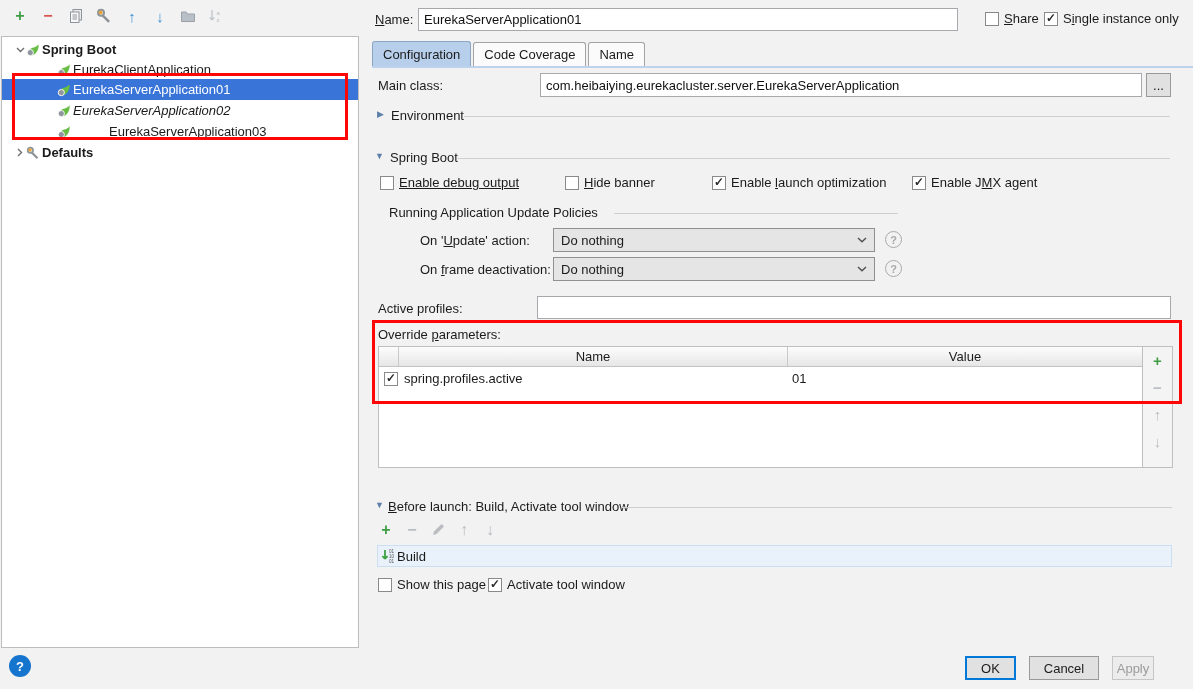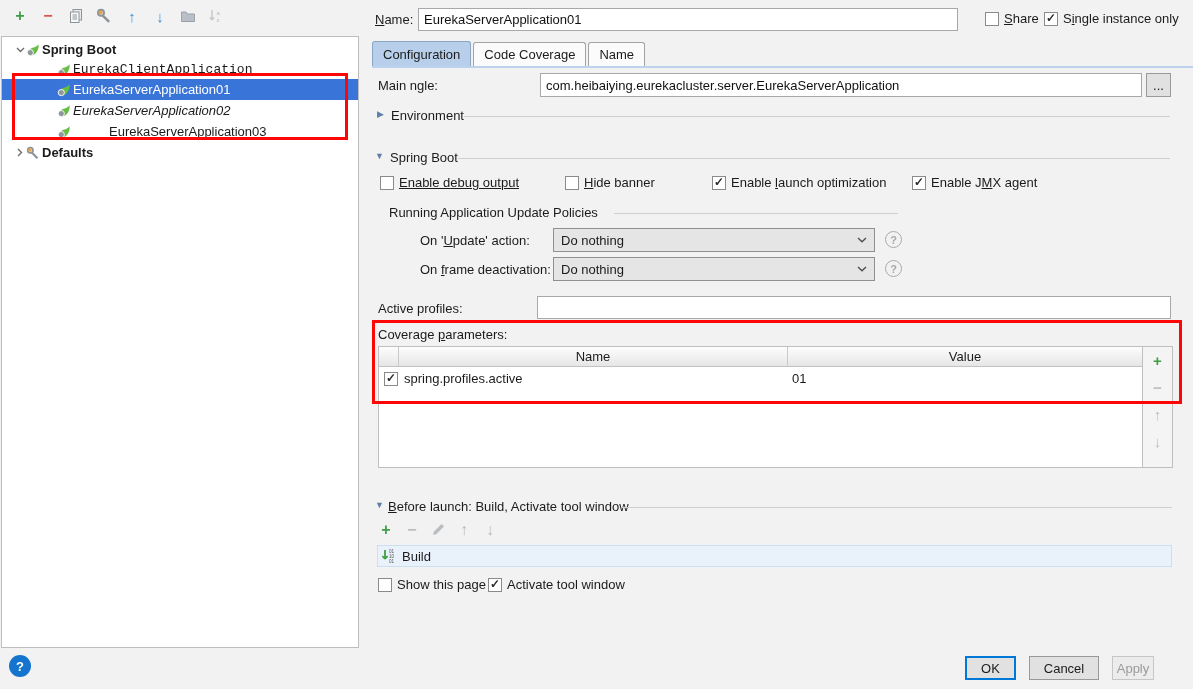--- a/index.html
+++ b/index.html
@@ -57,21 +57,21 @@
   .phead .c1 { width:389px; border-right:1px solid #c9c9c9; display:flex; align-items:center; justify-content:center; }
   .phead .c2 { flex:1; display:flex; align-items:center; justify-content:center; }
   .prow { display:flex; height:23px; align-items:center; }
   .prow .c1 { width:409px; display:flex; align-items:center; gap:6px; padding-left:5px; }
   .prow .c2 { flex:1; padding-left:4px; }
   .ttb { left:1142px; top:346px; width:31px; height:122px; background:#f4f4f4; border:1px solid #bfbfbf; display:flex; flex-direction:column; align-items:center; padding-top:5px; gap:11px; }
   .ttb .tbi { font-size:15px; }
 
   
   .bltb { left:378px; top:522px; display:flex; gap:10px; align-items:center; }
-  .buildrow { left:377px; top:545px; width:795px; height:22px; background:#e9f2fb; border:1px solid #cbdff2; display:flex; align-items:center; gap:5px; padding-left:3px; }
+  .buildrow { left:377px; top:545px; width:795px; height:22px; background:#e9f2fb; border:1px solid #cbdff2; display:flex; align-items:center; padding-left:3px; }
 
   
   .btn { height:24px; background:#e1e1e1; border:1px solid #999; display:flex; align-items:center; justify-content:center; font-size:13px; cursor:default; }
   .btn.ok { border:2px solid #0078d7; }
   .btn.disabled { background:#ececec; border-color:#c6c6c6; color:#9b9b9b; }
   .helpdot { width:22px; height:22px; border-radius:50%; background:#1574cd; color:#fff; display:flex; align-items:center; justify-content:center; font-weight:bold; font-size:13px; }
 </style>
 </head>
 <body>
 
@@ -118,21 +118,21 @@
           </svg>
       </span>
       <span class="ticn">
         <svg width="14" height="14" viewBox="0 0 14 14">
             <path d="M12.6 1.2C10 5 5.4 4 3.6 6.7c-1.4 2.1-.6 5 1.6 5.9 5-1 8-6.3 7.4-11.4z" fill="#68bd45"></path>
             <circle cx="4.3" cy="9.6" r="3.1" fill="#8f969c" stroke="#fff" stroke-width="0.9"></circle>
           </svg>
       </span>
       <span class="lbl">Spring Boot</span>
     </div>
-    <div class="trow child" style="top:22px;font-family:Liberation Mono, monospace;">
+    <div class="trow child" style="top:22px;">
       <span class="ticn">
         <svg width="14" height="14" viewBox="0 0 14 14">
             <path d="M12.6 1.2C10 5 5.4 4 3.6 6.7c-1.4 2.1-.6 5 1.6 5.9 5-1 8-6.3 7.4-11.4z" fill="#68bd45"></path>
             <circle cx="4.3" cy="9.6" r="3.1" fill="#8f969c" stroke="#fff" stroke-width="0.9"></circle>
           </svg>
       </span>
       <span class="lbl">EurekaClientApplication</span>
     </div>
     <div class="trow child sel" style="top:42px;">
       <span class="ticn">
@@ -202,21 +202,21 @@
       </div>
     <div class="tab">
         <span>Code Coverage</span>
       </div>
     <div class="tab">
         <span>Name</span>
       </div>
   </div>
   <div class="abs tabline"></div>
 
-  <div class="abs lbl" style="left:378px;top:78px;">Main ngle:</div>
+  <div class="abs lbl" style="left:378px;top:78px;">Main class:</div>
   <input class="abs tfield" style="left: 540px; top: 73px; width: 602px; height: 24px;" value="com.heibaiying.eurekacluster.server.EurekaServerApplication">
   <div class="abs btn" style="left:1146px;top:73px;width:25px;height:24px;">...</div>
 
   <span class="abs sectri" style="left:377px;top:109px;">▶</span>
   <div class="abs lbl" style="left:391px;top:108px;">Environment</div>
   <div class="abs hline" style="left:464px;top:116px;width:706px;"></div>
 
   <span class="abs sectri" style="left:375px;top:151px;">▼</span>
   <div class="abs lbl" style="left:390px;top:150px;">Spring Boot</div>
   <div class="abs hline" style="left:458px;top:158px;width:712px;"></div>
@@ -263,21 +263,21 @@
     <span>Do nothing</span>
     <svg width="10" height="6" viewBox="0 0 10 6">
         <polyline points="1,1 5,4.7 9,1" fill="none" stroke="#4f4f4f" stroke-width="1.4"></polyline>
       </svg>
   </div>
   <div class="abs qhelp" style="left:885px;top:260px;">?</div>
 
   <div class="abs lbl" style="left:378px;top:301px;">Active profiles:</div>
   <input class="abs tfield" style="left: 537px; top: 296px; width: 634px; height: 23px;" value="">
 
-  <div class="abs lbl" style="left:378px;top:327px;"><span>Coverage </span><span class="mn">p</span><span>arameters:</span></div>
+  <div class="abs lbl" style="left:378px;top:327px;"><span>Override </span><span class="mn">p</span><span>arameters:</span></div>
 
   <div class="abs ptable">
     <div class="phead">
       <div class="c0"></div>
       <div class="c1">Name</div>
       <div class="c2">Value</div>
     </div>
     <div class="prow">
       <div class="c1">
         <span class="cb">

